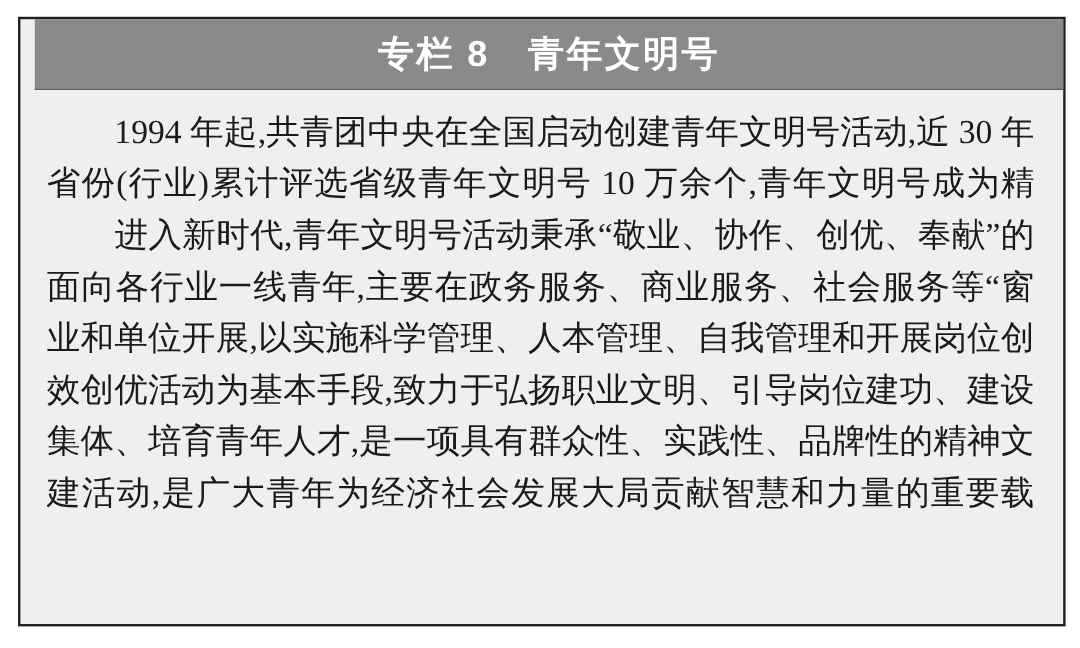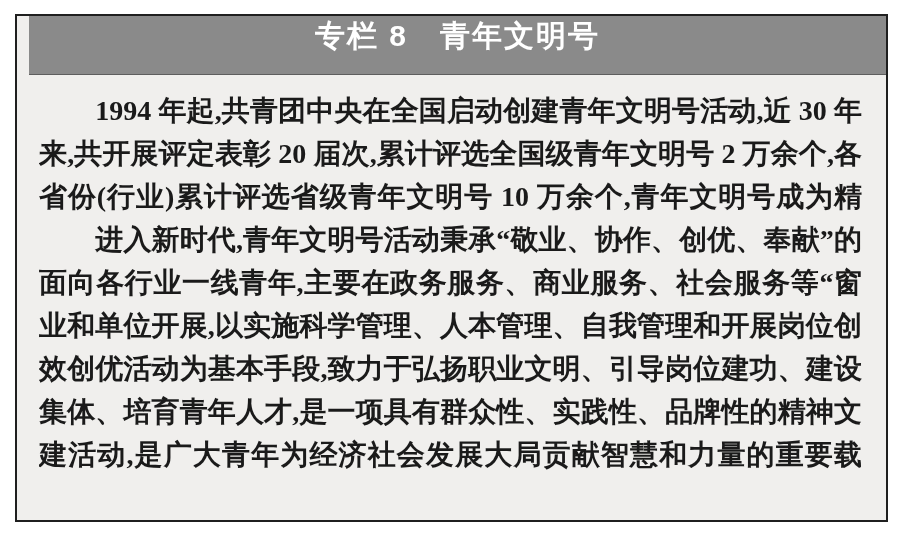--- a/index.html
+++ b/index.html
@@ -22,20 +22,21 @@
     height: 508px;
     box-sizing: border-box;
     border: 2px solid var(--border-color, #1f1f1f);
     background: var(--body-bg, #f0efed);
   }
   .panel-header {
     height: 58px;
     background: var(--header-bg, #8a8a8a);
     border-bottom: 1px solid var(--header-edge, #606060);
     display: flex;
+    align-items: center;
     justify-content: center;
     margin-left: 12px;
   }
   .panel-title {
     font-family: "Liberation Sans", "DejaVu Sans", sans-serif;
     font-weight: bold;
     font-size: 30px;
     letter-spacing: 2px;
     color: var(--title-color, #ffffff);
     white-space: pre;
@@ -47,37 +48,35 @@
     color: var(--text-color, #1a1a1a);
   }
   .line {
     height: 43px;
     line-height: 43px;
     white-space: pre-wrap;
     text-align: justify;
     text-align-last: justify;
     text-justify: inter-character;
     overflow: hidden;
-    font-weight: bold;
   }
   .line.para-end {
     text-align-last: left;
   }
 </style>
 </head>
 <body>
 
 <div class="page">
   <div class="panel">
     <div class="panel-header">
       <span class="panel-title">专栏 8　青年文明号</span>
     </div>
     <div class="panel-body">
         <div class="line">　　1994 年起,共青团中央在全国启动创建青年文明号活动,近 30 年</div>
-        <div class="line">来,共开展评定表彰 20 届次,累计评选全国级青年文明号 2 万余个,各</div>
         <div class="line">省份(行业)累计评选省级青年文明号 10 万余个,青年文明号成为精神</div>
         <div class="line">　　进入新时代,青年文明号活动秉承“敬业、协作、创优、奉献”的理念,</div>
         <div class="line">面向各行业一线青年,主要在政务服务、商业服务、社会服务等“窗口”行</div>
         <div class="line">业和单位开展,以实施科学管理、人本管理、自我管理和开展岗位创新创</div>
         <div class="line">效创优活动为基本手段,致力于弘扬职业文明、引导岗位建功、建设先进</div>
         <div class="line">集体、培育青年人才,是一项具有群众性、实践性、品牌性的精神文明创</div>
         <div class="line para-end">建活动,是广大青年为经济社会发展大局贡献智慧和力量的重要载体。</div>
       </div>
   </div>
 </div>

